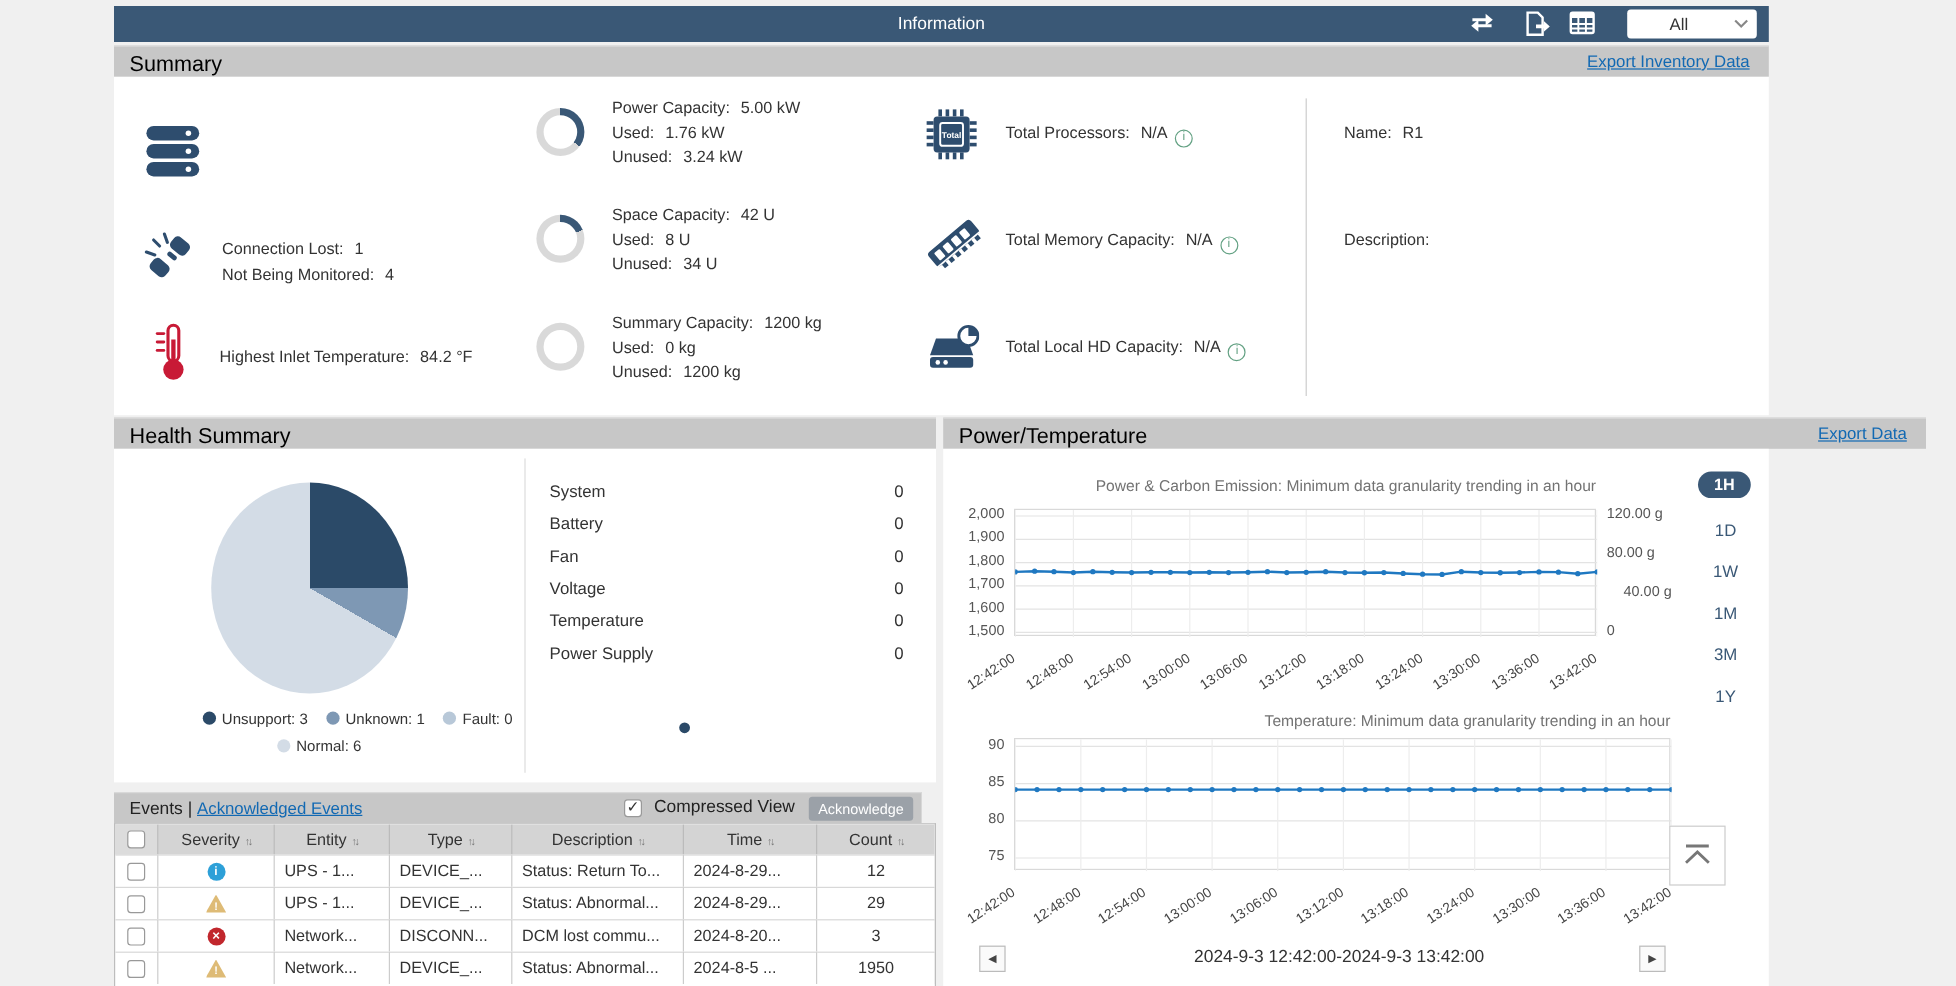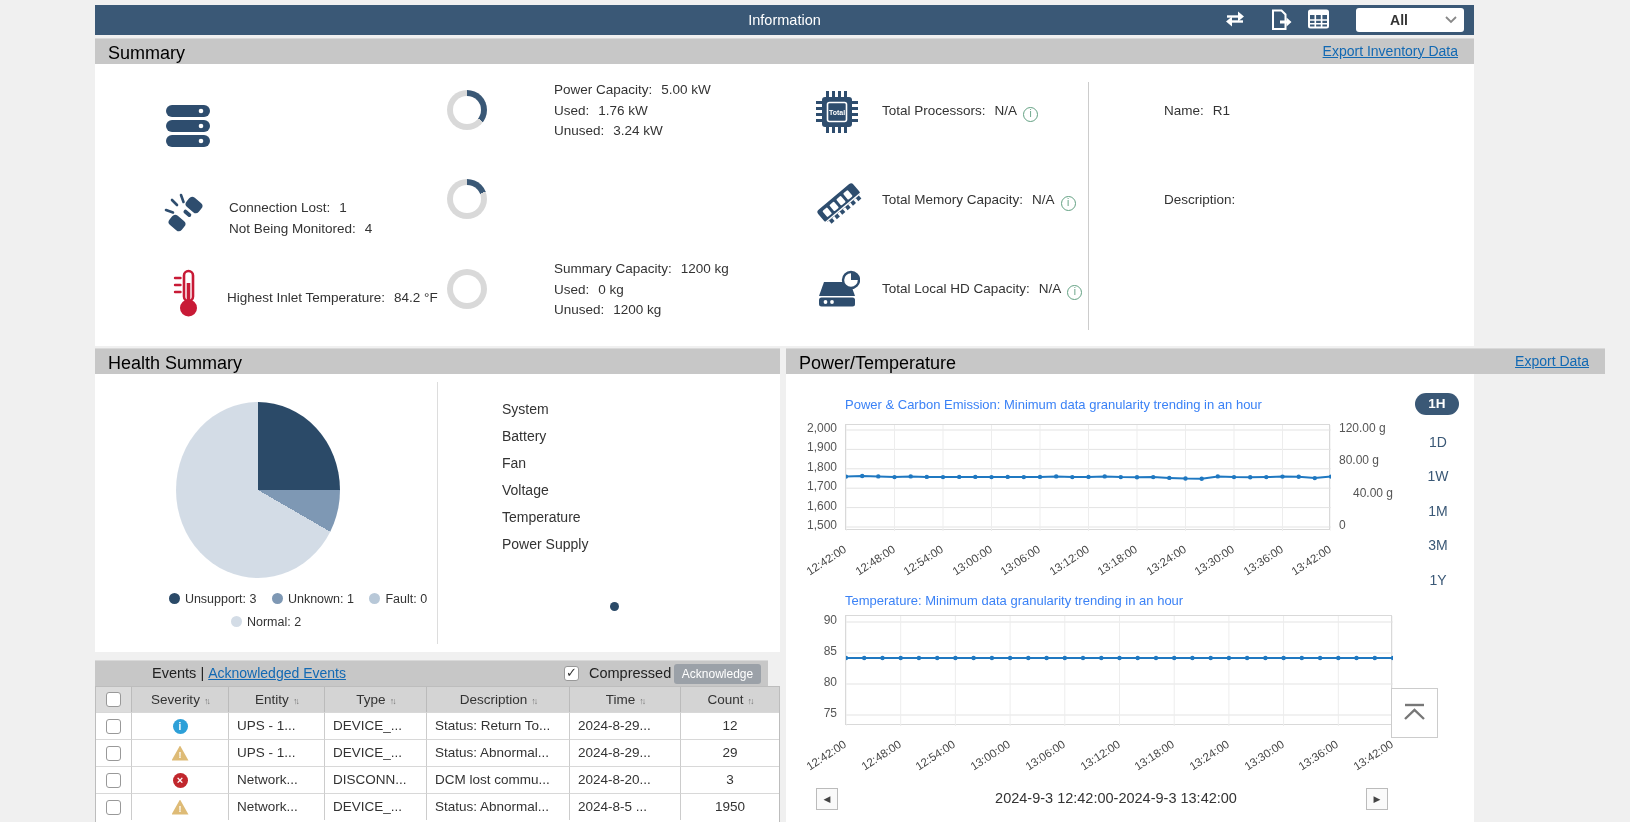--- a/index.html
+++ b/index.html
@@ -1,29 +1,29 @@
 <!DOCTYPE html>
 <html><head>
 <meta charset="utf-8">
 <style>
   * { margin:0; padding:0; box-sizing:border-box; }
   body { font-family:"Liberation Sans", sans-serif; background:#e9e9e9; }
   #page { position:relative; width:1630px; height:822px; background:#f0f0f0; overflow:hidden; font-family:"Liberation Sans", sans-serif; }
-  .abs { position:absolute;margin-left:44px; }
+  .abs { position:absolute; }
   .panel { position:absolute; background:#fff; }
   .sechead { position:absolute; background:#c7c7c7; border-top:1px solid #d9d9d9; }
   .sechead .t { position:absolute; left:13px; top:4px; font-size:18px; color:#000000; }
   a.link { color:#1269b3; text-decoration:underline; font-size:14px; cursor:pointer; }
 
   
   #topbar { position:absolute; left:95px; top:5px; width:1379px; height:30px; background:#3a5876; }
   #tb-title { position:absolute; left:0; top:0; width:100%; text-align:center; line-height:30px; color:#fff; font-size:14.5px; }
   .tb-ic { position:absolute; top:3px; width:26px; height:24px; cursor:pointer; }
   #tb-dd { position:absolute; right:10px; top:3px; width:108px; height:24px; background:#fff; border-radius:3px; cursor:pointer; }
-  #tb-dd .val { position:absolute; left:0; width:86px; text-align:center; line-height:24px; font-size:14px; color:#333;font-weight:bold; }
+  #tb-dd .val { position:absolute; left:0; width:86px; text-align:center; line-height:24px; font-size:14px; color:#333; }
   #tb-dd svg { position:absolute; right:7px; top:8px; }
 
   
   .srow { font-size:13.5px; color:#333; line-height:20.5px; white-space:nowrap; }
   .srow .v { margin-left:9px; }
   .gauge { position:absolute; width:40px; height:40px; border-radius:50%; }
   .gauge::after { content:""; position:absolute; left:6px; top:6px; width:28px; height:28px; border-radius:50%; background:#fff; }
   .ibadge { display:inline-block; width:15px; height:15px; border:1.4px solid #63a183; border-radius:50%; color:#63a183; font-size:10px; line-height:12.5px; text-align:center; margin-left:6px; vertical-align:-2px; }
   .vline { position:absolute; width:1px; background:#ccc; }
 
@@ -46,21 +46,21 @@
   .erow > div { border-right:1px solid #ccc; border-top:1px solid #d8d8d8; font-size:13.5px; color:#333; line-height:26px; white-space:nowrap; overflow:hidden; display:flex; align-items:center; }
   .cell-l { padding-left:8px; }
   .cell-c { justify-content:center; }
   .sev { display:inline-block; color:#fff; font-weight:bold; text-align:center; }
   .sev-info { width:15px; height:15px; border-radius:50%; background:#2da0d8; font-size:10px; line-height:15px; }
   .sev-warning { width:17px; height:15px; background:#debb76; clip-path:polygon(50% 0,100% 100%,0 100%); font-size:9px; line-height:19px; }
   .sev-critical { width:15px; height:15px; border-radius:50%; background:#c1272d; font-size:11px; line-height:14px; }
 
   
   #pt-body { position:absolute; left:786px; top:374px; width:688px; height:448px; background:#fff; }
-  .ctitle { position:absolute; text-align:left; font-size:13px; color:#3b82f6; }
+  .ctitle { position:absolute; text-align:right; font-size:13px; color:#737373; }
   .plot { position:absolute; border:1px solid #d9d9d9; }
   .ytick { position:absolute; width:50px; text-align:right; font-size:12px; color:#555; }
   .ytick.right { text-align:left; width:62px; }
   .xtick { position:absolute; width:62px; text-align:right; font-size:11.5px; color:#444; transform:rotate(-33deg); transform-origin:100% 50%; }
   .rbtn { position:absolute; left:630px; width:44px; text-align:center; font-size:14px; color:#3a5876; cursor:pointer; }
   #rbtn-sel { position:absolute; left:629px; top:19px; width:44px; height:22px; background:#3a5876; color:#fff; border-radius:12px; text-align:center; line-height:22px; font-size:13.5px; font-weight:bold; cursor:pointer; }
   #scroll-top { position:absolute; left:605px; top:314px; width:47px; height:50px; background:#fff; border:1px solid #ccc; cursor:pointer; }
   .navbtn { position:absolute; top:414px; width:22px; height:22px; background:#fafafa; border:1px solid #bbb; text-align:center; line-height:20px; font-size:9px; color:#444; cursor:pointer; }
   #date-range { position:absolute; left:60px; top:416px; width:540px; text-align:center; font-size:14.5px; color:#333; }
 </style>
@@ -160,20 +160,25 @@
       <span>Highest Inlet Temperature:</span><span class="v">84.2 °F</span>
     </div>
 
     <div class="gauge" style="left: 352px; top: 26px; background: conic-gradient(rgb(58, 88, 118) 0deg, rgb(58, 88, 118) 35.2%, rgb(217, 217, 217) 35.2%, rgb(217, 217, 217) 100%);"></div>
     <div class="abs" style="left:415px;top:16px;">
       <div class="srow"><span>Power Capacity:</span><span class="v">5.00 kW</span></div>
       <div class="srow"><span>Used:</span><span class="v">1.76 kW</span></div>
       <div class="srow"><span>Unused:</span><span class="v">3.24 kW</span></div>
     </div>
     <div class="gauge" style="left: 352px; top: 115px; background: conic-gradient(rgb(58, 88, 118) 0deg, rgb(58, 88, 118) 19%, rgb(217, 217, 217) 19%, rgb(217, 217, 217) 100%);"></div>
+    <div class="abs" style="left:415px;top:105px;">
+      <div class="srow"><span>Space Capacity:</span><span class="v">42 U</span></div>
+      <div class="srow"><span>Used:</span><span class="v">8 U</span></div>
+      <div class="srow"><span>Unused:</span><span class="v">34 U</span></div>
+    </div>
     <div class="gauge" style="left: 352px; top: 205px; background: conic-gradient(rgb(58, 88, 118) 0deg, rgb(58, 88, 118) 0%, rgb(217, 217, 217) 0%, rgb(217, 217, 217) 100%);"></div>
     <div class="abs" style="left:415px;top:195px;">
       <div class="srow"><span>Summary Capacity:</span><span class="v">1200 kg</span></div>
       <div class="srow"><span>Used:</span><span class="v">0 kg</span></div>
       <div class="srow"><span>Unused:</span><span class="v">1200 kg</span></div>
     </div>
 
     <span class="abs" style="left:677px;top:27px;">
       <svg width="42" height="42" viewBox="0 0 42 42">
           <g fill="#2e4d6e">
@@ -254,21 +259,21 @@
     <span class="t">Health Summary</span>
   </div>
   <div class="panel" style="left:95px;top:374px;width:685px;height:278px;">
     <div id="pie" style="background: conic-gradient(rgb(43, 74, 104) 0deg, rgb(43, 74, 104) 90deg, rgb(126, 152, 180) 90deg, rgb(126, 152, 180) 120deg, rgb(211, 220, 230) 120deg, rgb(211, 220, 230) 360deg);"></div>
     <div class="lgd" style="left:0;top:218px;margin-left:32px;">
       <span class="ldot" style="background: rgb(43, 74, 104);"></span><span>Unsupport: 3</span>
       <span class="ldot" style="background: rgb(126, 152, 180);"></span><span>Unknown: 1</span>
       <span class="ldot" style="background: rgb(184, 200, 216);"></span><span>Fault: 0</span>
     </div>
     <div class="lgd" style="left:0;top:241px;">
-      <span class="ldot" style="background: rgb(211, 220, 230);"></span><span>Normal: 2</span>
+      <span class="ldot" style="background: rgb(211, 220, 230);"></span><span>Normal: 6</span>
     </div>
     <div class="vline" style="left:342px;top:8px;height:262px;background:#ddd;"></div>
     <div class="abs" style="left:363px;top:21px;width:295px;">
       <div class="hrow">
           <span>System</span>
           <span>0</span>
         </div>
       <div class="hrow">
           <span>Battery</span>
           <span>0</span>

